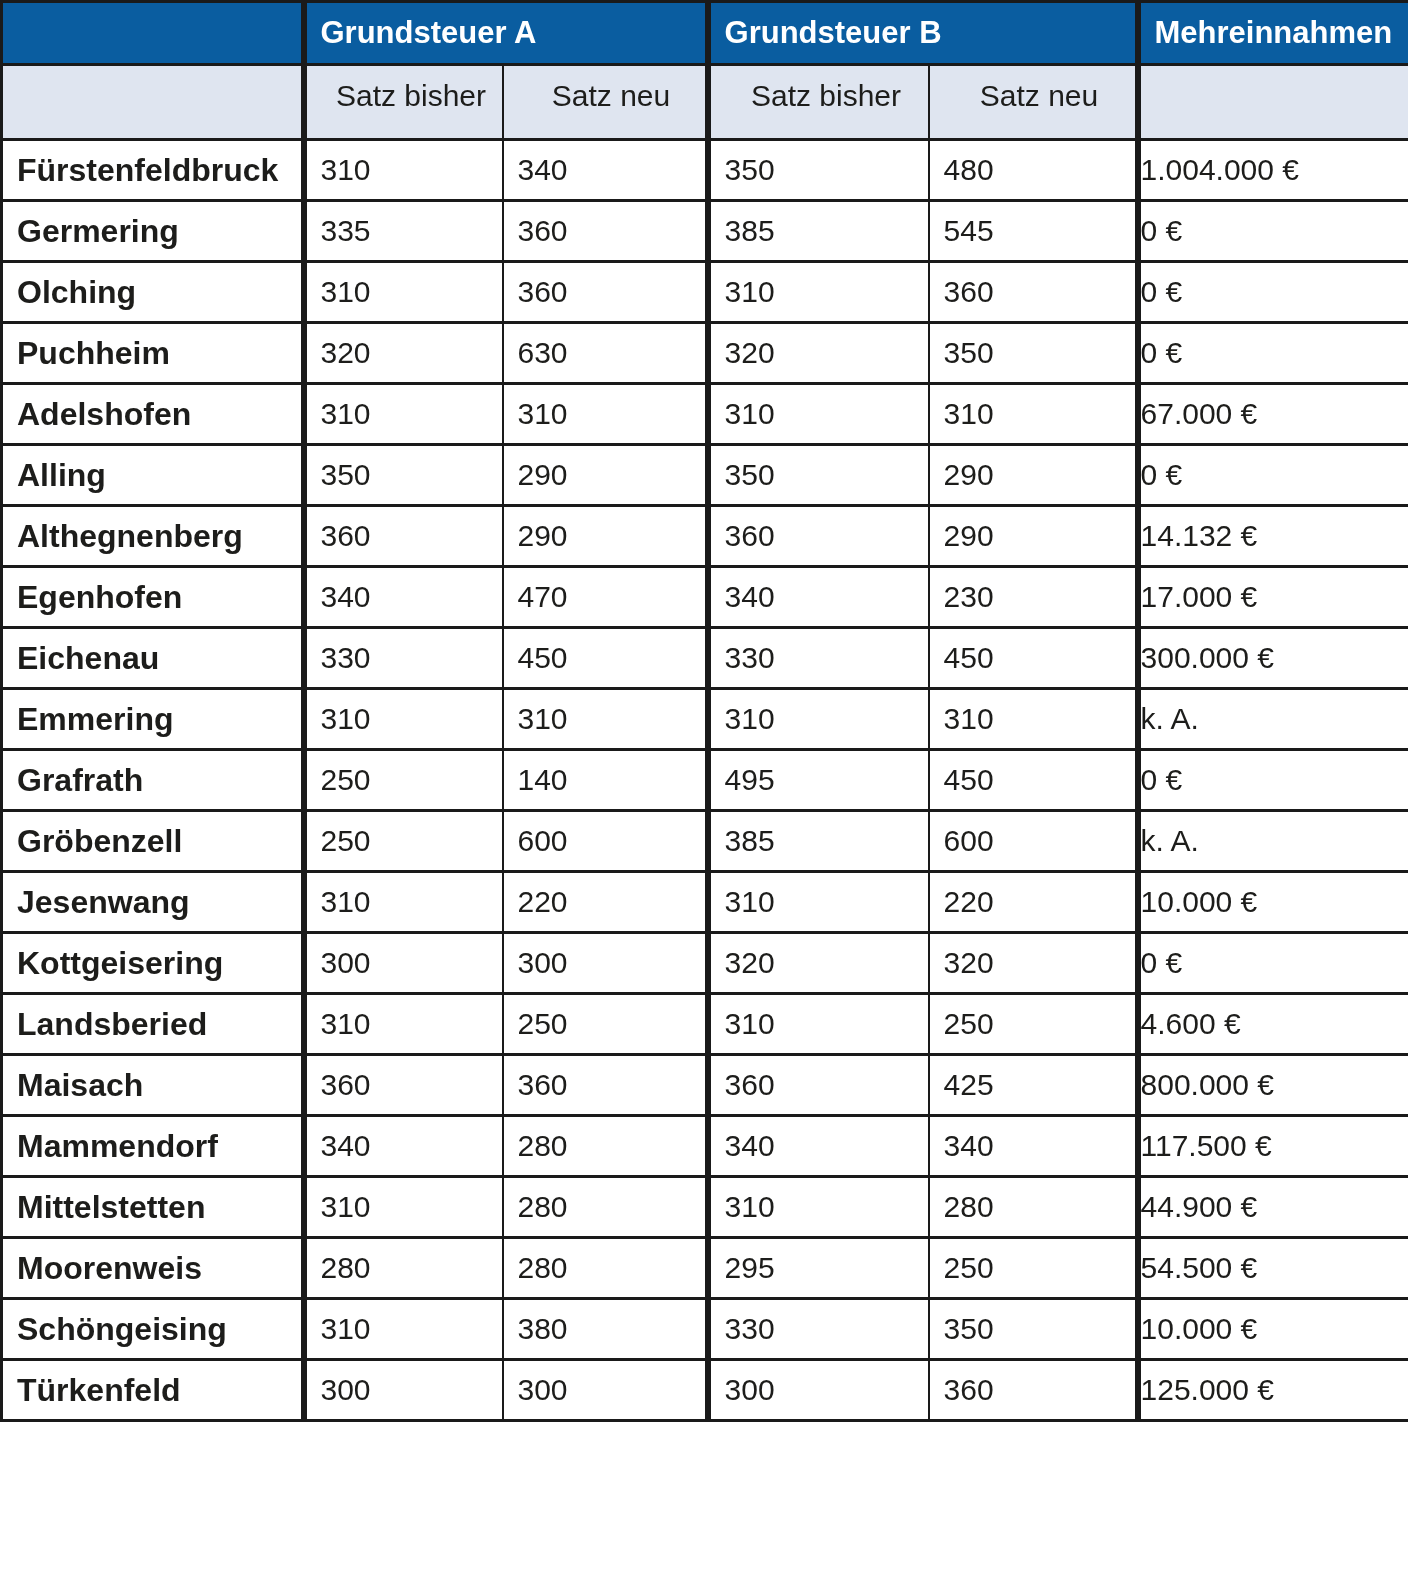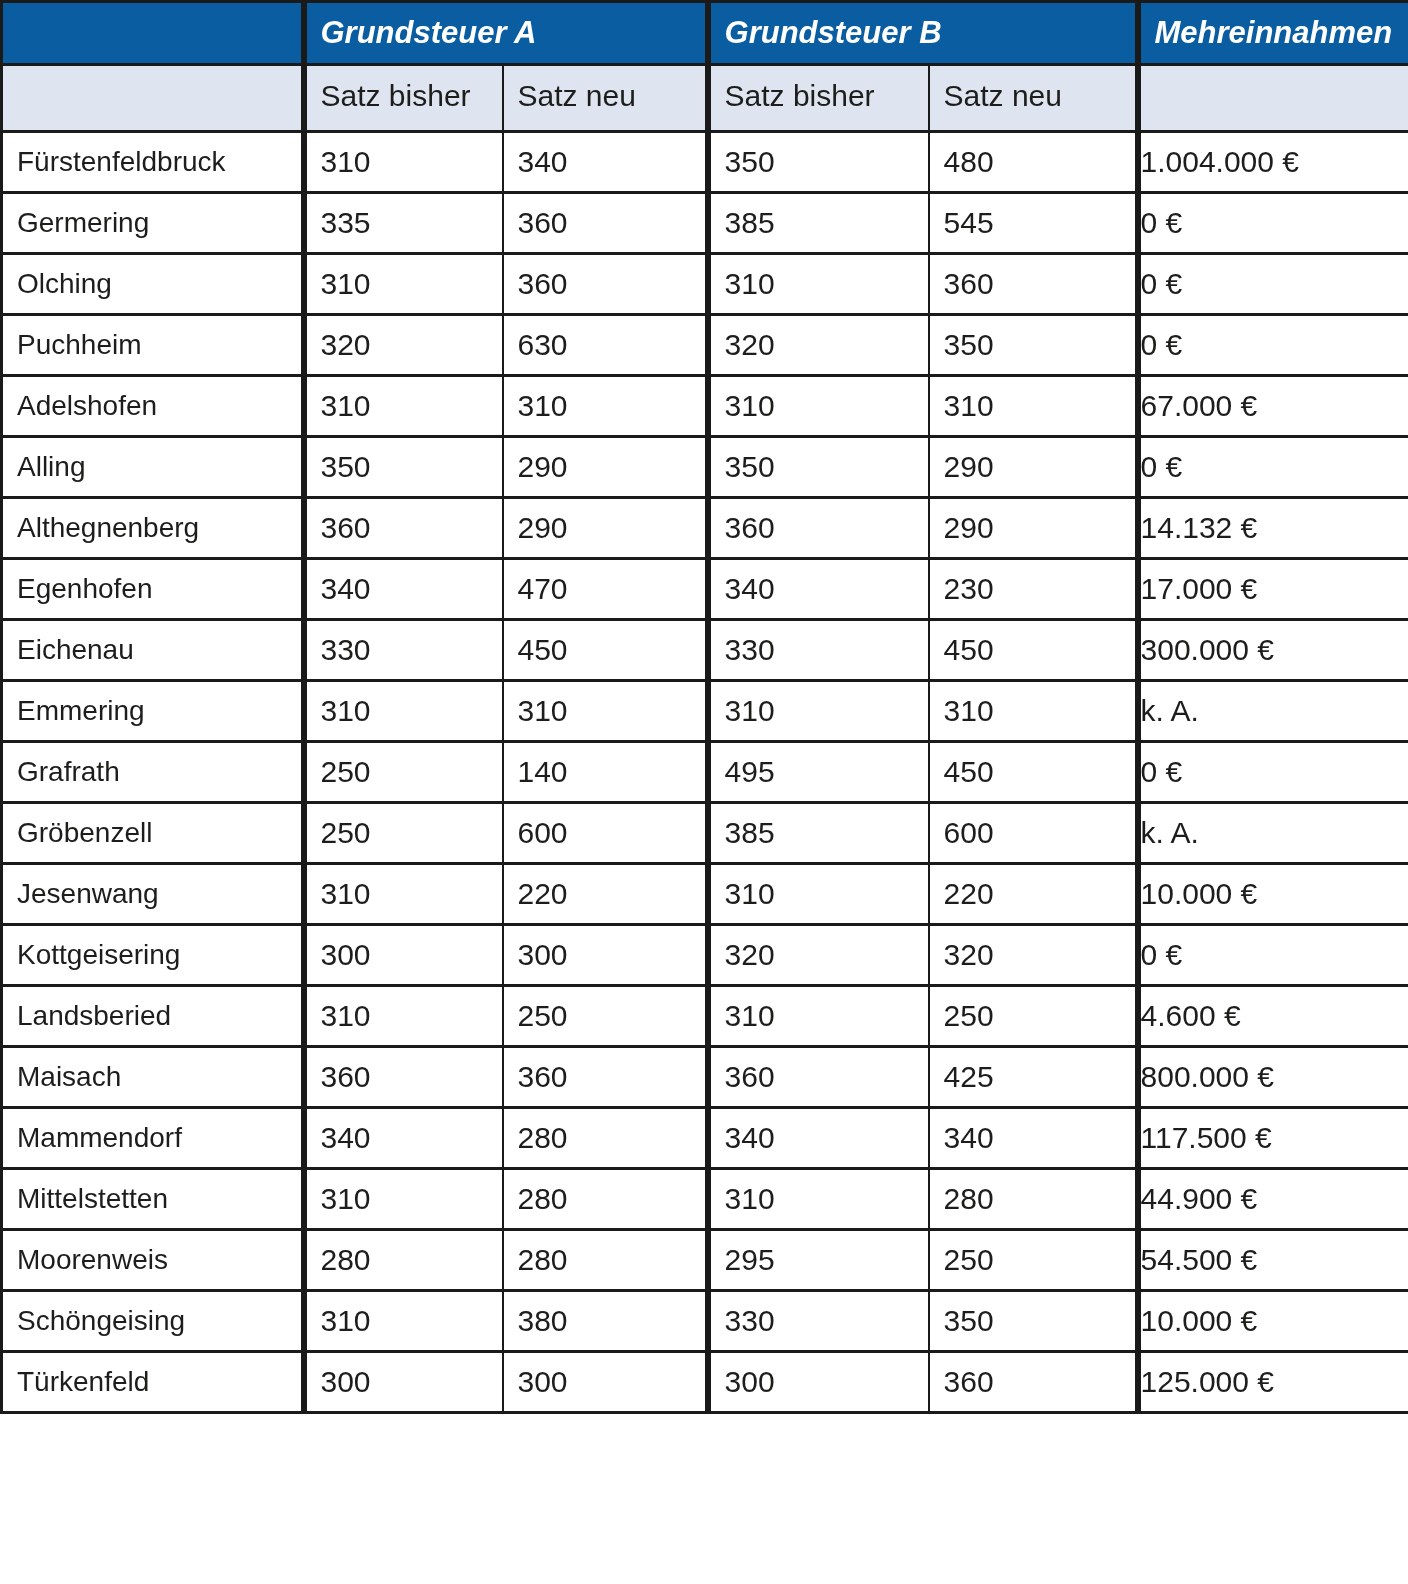--- a/index.html
+++ b/index.html
@@ -34,41 +34,40 @@
   .tax-table .thickL{border-left-width:6px;}
   .tax-table{border:3px solid var(--border);}
   tr.group-row th{
     height:60px;
     background:var(--header-bg);
     color:var(--header-text);
     font-size:31px;
     font-weight:bold;
     text-align:left;
     padding:0 0 0 14px;
-    font-style:italic;
   }
   tr.sub-row th{
     height:60px;
     background:var(--subheader-bg);
     color:var(--text);
     font-size:30px;
     font-weight:normal;
-    text-align:left;
-    padding:0 0 4px 14px;
+    text-align:center;
+    padding:0 0 12px 14px;
   }
   tbody td{
     height:58px;
     background:var(--cell-bg);
     font-size:30px;
     padding:0 0 0 14px;
     text-align:left;
   }
   tbody td.cell-name{
-    font-weight:normal;
-    font-size:28px;
+    font-weight:bold;
+    font-size:32px;
   }
   tbody td.cell-euro{
     text-align:left;
     padding:0 18px 0 0;
   }
 </style>
 </head>
 <body>
 
 <table class="tax-table">

